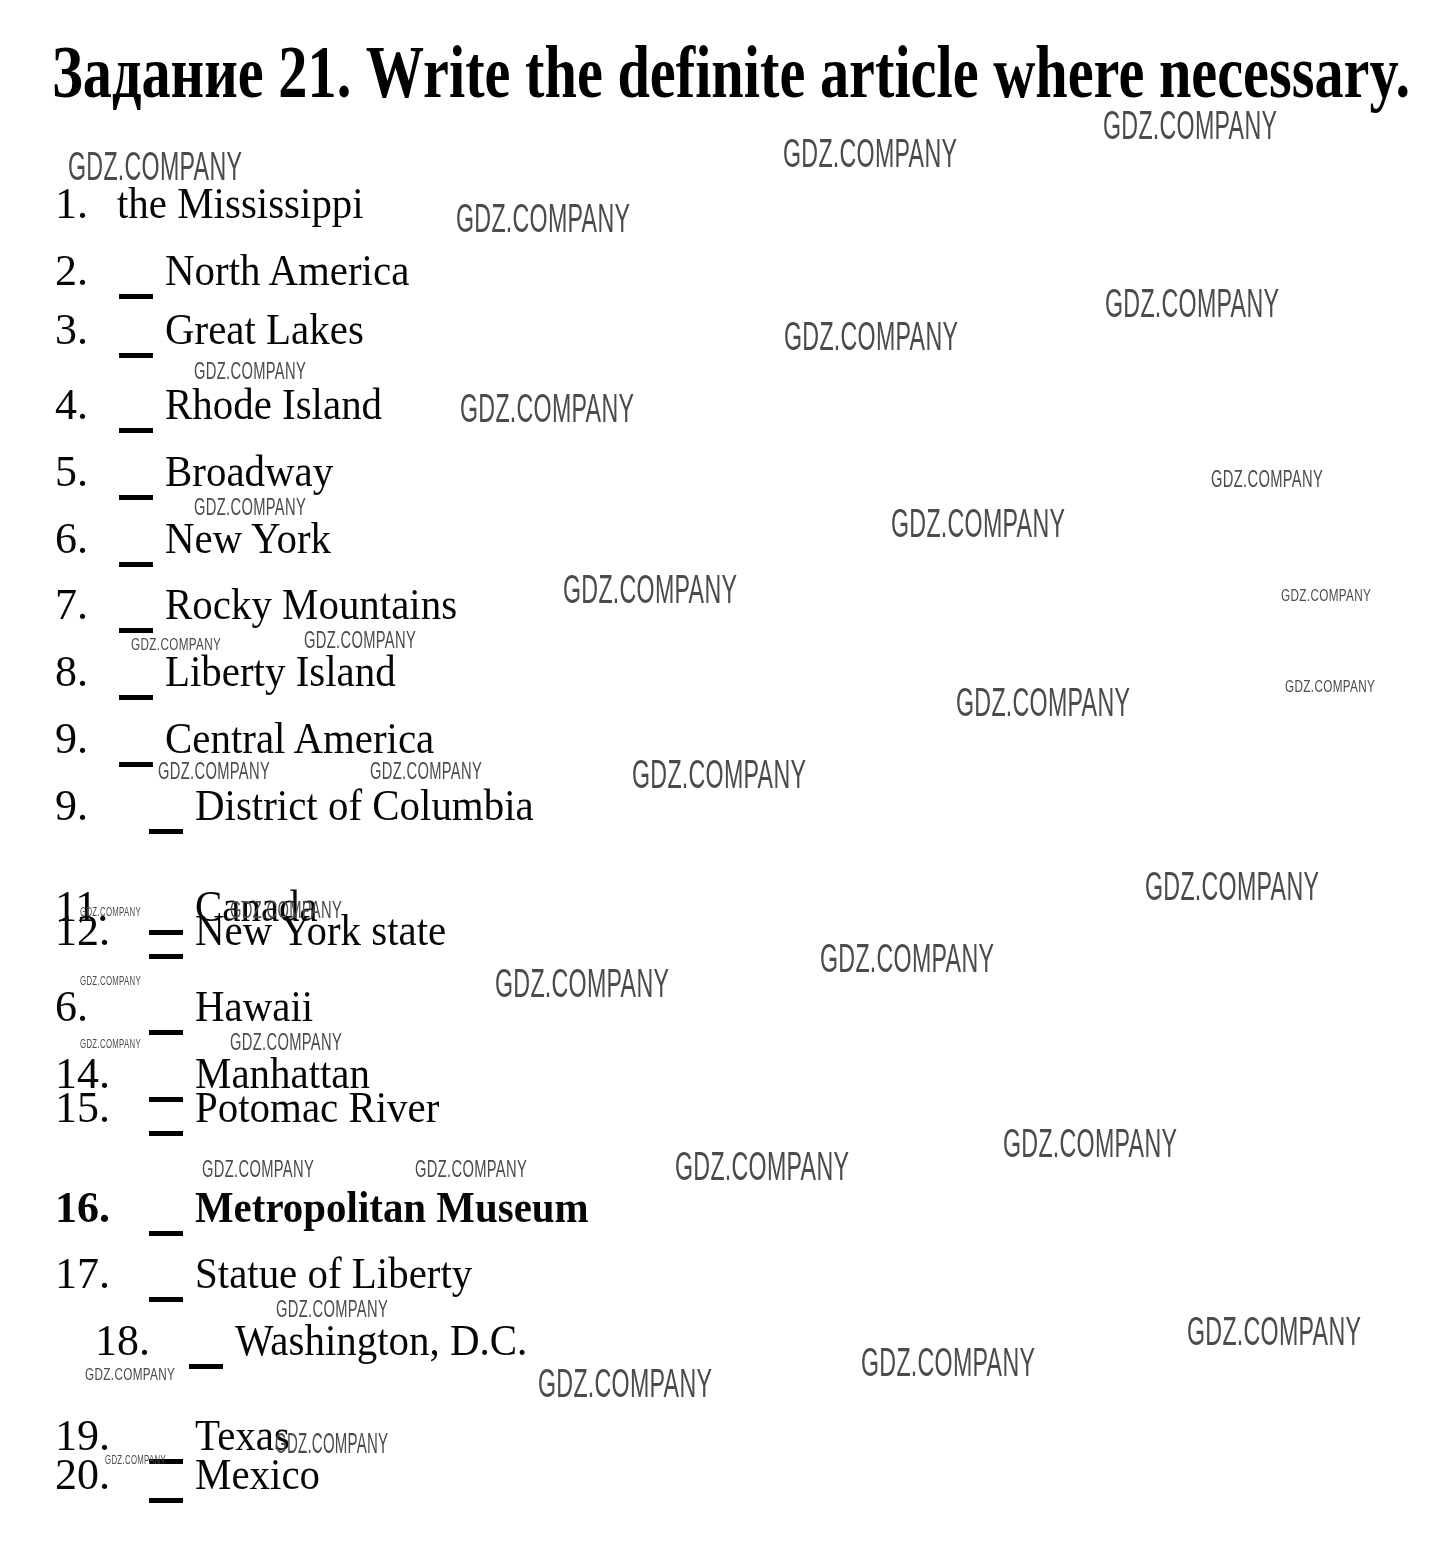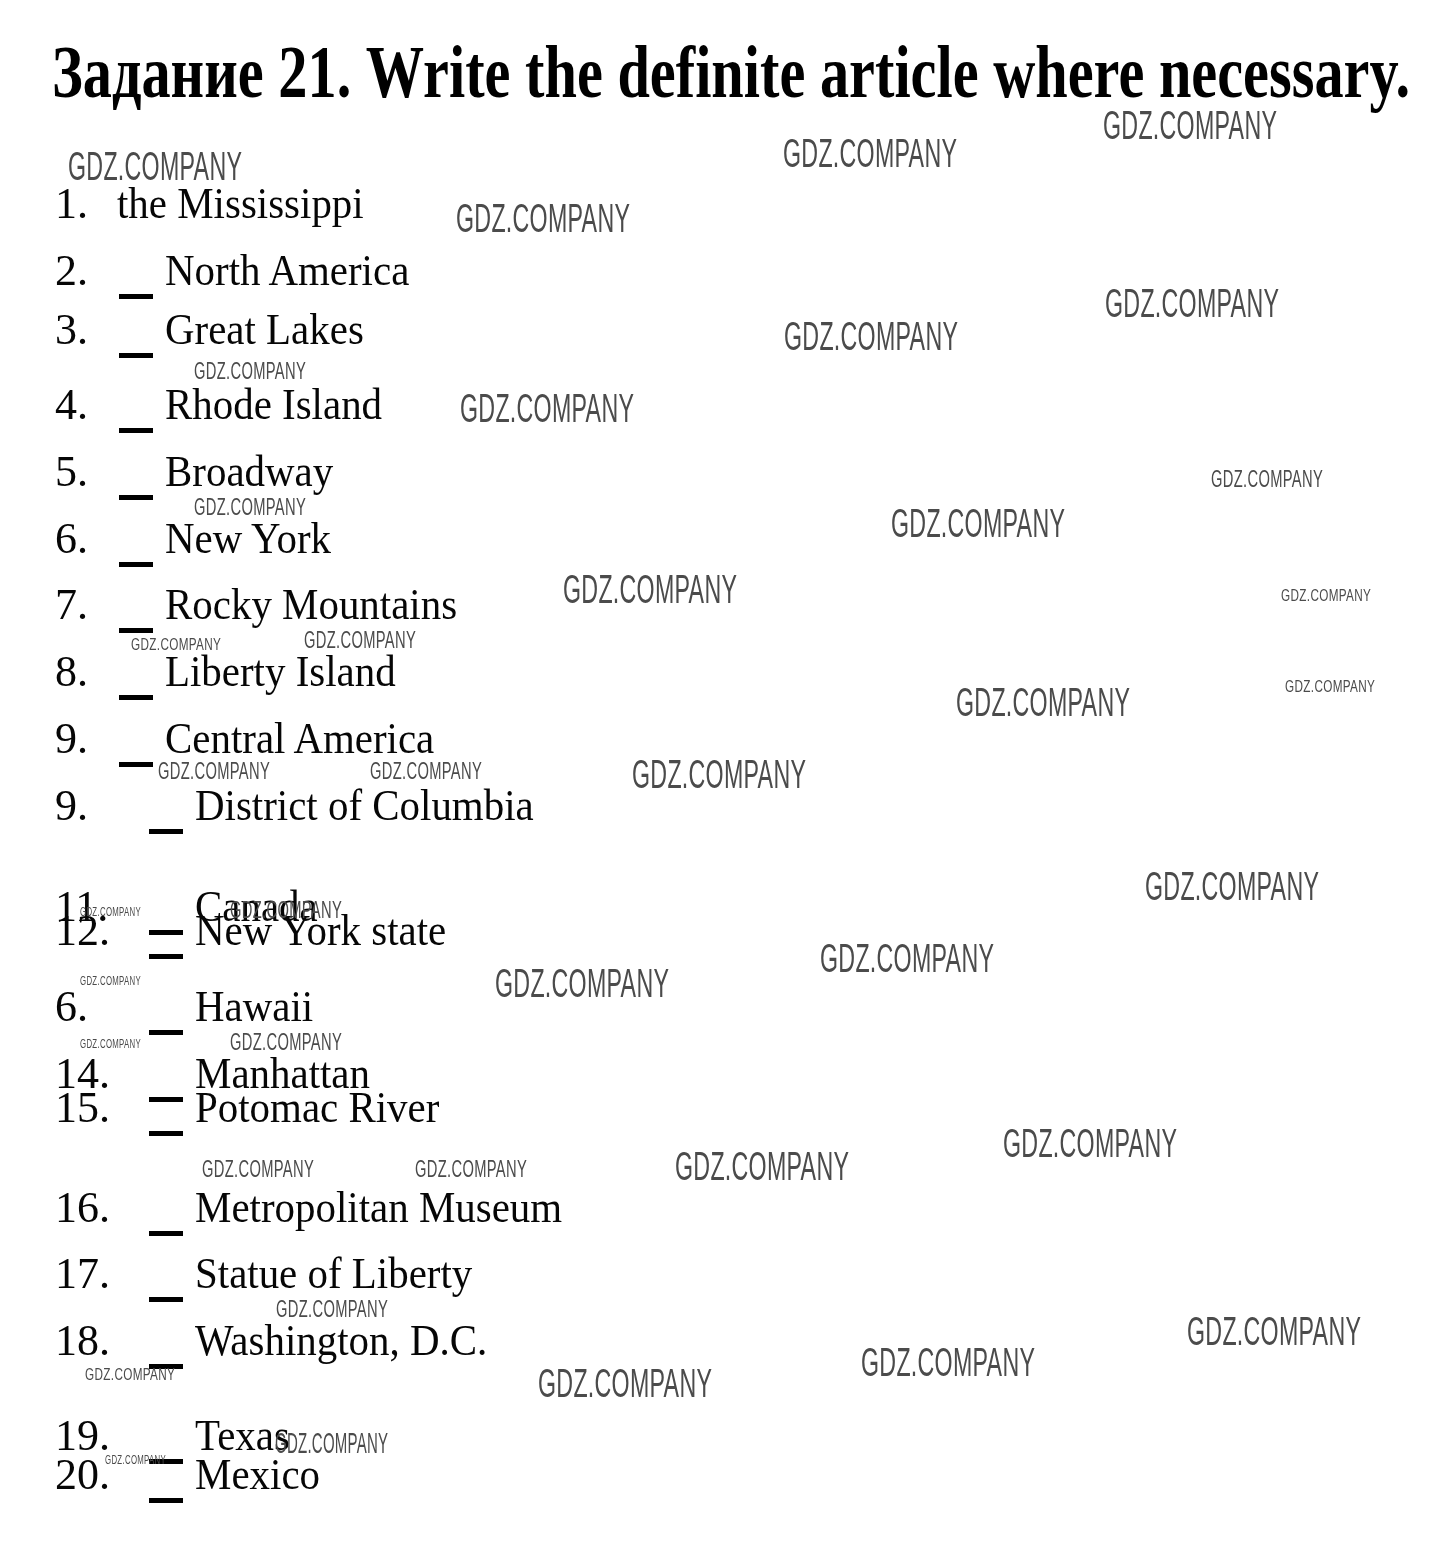--- a/index.html
+++ b/index.html
@@ -127,27 +127,27 @@
   </div>
       <div class="row dd" style="top: 976px; color: rgb(6, 6, 6);">
     <span class="num">6.</span><span class="blank"></span><span class="name">Hawaii</span>
   </div>
       <div class="row dd" style="top: 1043px; color: rgb(6, 6, 6);">
     <span class="num">14.</span><span class="blank"></span><span class="name">Manhattan</span>
   </div>
       <div class="row dd" style="top: 1062px; color: rgb(6, 6, 6); margin-top: 15px;">
     <span class="num">15.</span><span class="blank"></span><span class="name">Potomac River</span>
   </div>
-      <div class="row dd" style="top: 1177px; color: rgb(6, 6, 6);">
+      <div class="row dd" style="top: 1177px; color: rgb(6, 6, 6); font-weight: bold;">
     <span class="num">16.</span><span class="blank"></span><span class="name">Metropolitan Museum</span>
   </div>
       <div class="row dd" style="top: 1243px; color: rgb(6, 6, 6);">
     <span class="num">17.</span><span class="blank"></span><span class="name">Statue of Liberty</span>
   </div>
-      <div class="row dd" style="top: 1310px; color: rgb(6, 6, 6);">
+      <div class="row dd" style="top: 1310px; color: rgb(6, 6, 6); margin-left: 40px;">
     <span class="num">18.</span><span class="blank"></span><span class="name">Washington, D.C.</span>
   </div>
       <div class="row dd" style="top: 1405px; color: rgb(6, 6, 6);">
     <span class="num">19.</span><span class="blank"></span><span class="name">Texas</span>
   </div>
       <div class="row dd" style="top: 1444px; color: rgb(6, 6, 6);">
     <span class="num">20.</span><span class="blank"></span><span class="name">Mexico</span>
   </div>
     </div>
 

